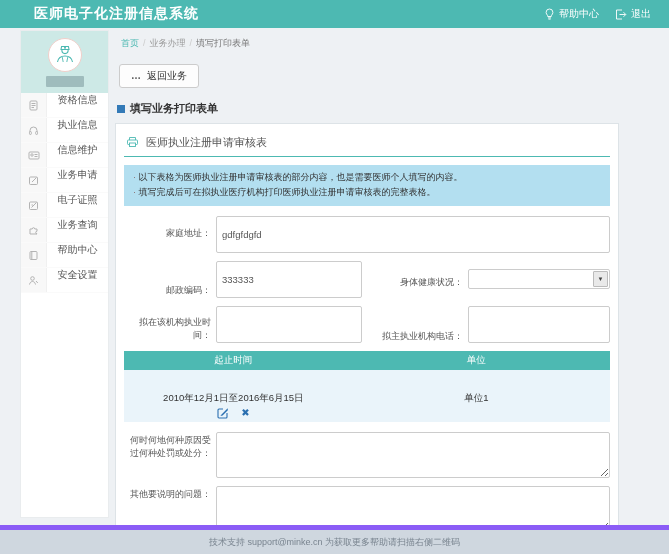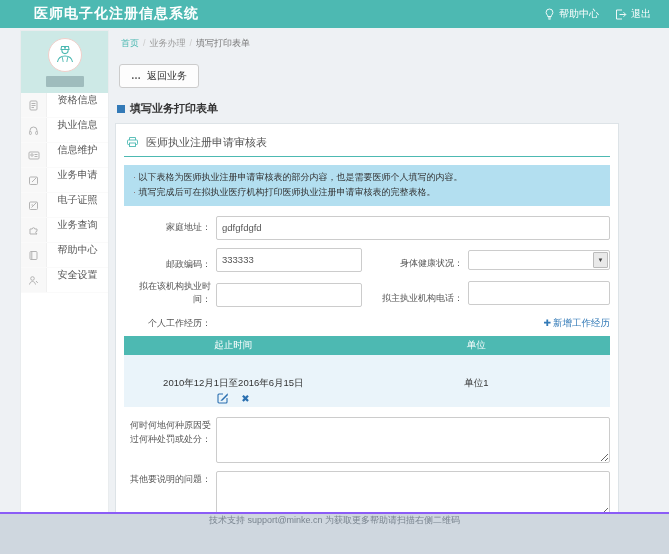--- a/index.html
+++ b/index.html
@@ -46,21 +46,21 @@
   .panel { background:#fff; border:1px solid #dde3e7; padding:8px 8px 10px; margin-bottom:14px; }
   .panel-head { display:flex; align-items:center; gap:7px; padding:3px 2px 6px; border-bottom:1px solid #4db9b2; }
   .panel-title { font-size:11px; color:#555; }
   .notice { background:#b3dff0; margin:8px 0 10px; padding:5px 9px; line-height:1.7; font-size:9px; color:#333; }
   .notice div::before { content:"· "; color:#8a6d6d; }
 
   .frow { display:flex; align-items:center; margin:8px 0; }
   .frow.top { align-items:flex-start; }
   .lbl { width:92px; flex-shrink:0; text-align:right; padding-right:5px; font-size:9px; color:#555; line-height:1.5; }
   .frow.top .lbl { padding-top:2px; }
-  input.txt { flex:1; height:24px; border:1px solid #ccc; border-radius:2px; padding:0 5px; font-size:9.5px; color:#555; background:#fff; outline:none; min-width:0; }
+  input.txt { flex:1; height:37px; border:1px solid #ccc; border-radius:2px; padding:0 5px; font-size:9.5px; color:#555; background:#fff; outline:none; min-width:0; }
   textarea.ta { flex:1; height:46px; border:1px solid #ccc; border-radius:2px; padding:3px 5px; font-size:9.5px; color:#555; resize:both; outline:none; }
   .half { flex:1; display:flex; align-items:flex-end; min-width:0; }
   .half .lbl2 { width:96px; flex-shrink:0; text-align:right; padding-right:5px; font-size:9px; color:#555; }
   .selbox { position:relative; flex:1; height:20px; border:1px solid #ccc; border-radius:2px; background:#fff; cursor:pointer; }
   .sel-arrow { position:absolute; top:1px; right:1px; bottom:1px; width:15px; background:#e9e9e9; border:1px solid #bbb; border-radius:1px; display:flex; align-items:center; justify-content:center; font-size:6px; color:#444; }
 
   .exp-row { display:flex; align-items:center; margin:10px 0 6px; }
   .add-link { margin-left:auto; color:#337ab7; font-size:9.5px; cursor:pointer; display:flex; align-items:center; gap:2px; }
   .add-link .plus { font-size:9px; }
 
@@ -70,22 +70,22 @@
   table.work .c1 { width:45%; }
   .row-icons { display:flex; justify-content:center; gap:12px; margin-top:2px; align-items:center; }
   .row-icons .del { color:#2a6fb0; font-weight:bold; font-size:10px; cursor:pointer; }
   .row-icons .ed { cursor:pointer; display:flex; }
 
   .confirm-btn { margin-top:10px; width:100%; height:20px; background:#337ab7; border:1px solid #2e6da4; border-radius:2px;
     color:#fff; font-size:10px; display:flex; align-items:center; justify-content:center; gap:7px; cursor:pointer; }
   .confirm-btn .chk { font-size:9px; }
 
   
-  .ftr { position:absolute; left:0; right:0; bottom:0; height:42px; background:#cfd7df; border-top:2px solid #8b5cf6;
-    display:flex; align-items:flex-start; justify-content:center; font-size:9px; color:#79848f; }
+  .ftr { position:absolute; left:0; right:0; bottom:0; height:29px; background:#cfd7df; border-top:5px solid #8b5cf6;
+    display:flex; align-items:center; justify-content:center; font-size:9px; color:#79848f; }
 </style>
 </head>
 <body>
 
 <div class="hdr">
   <div class="hdr-title">医师电子化注册信息系统</div>
   <div class="hdr-right">
     <div class="hdr-link">
       <span>
         <svg width="11" height="12" viewBox="0 0 11 12">
@@ -263,27 +263,20 @@
         <div class="half">
           <span class="lbl">拟在该机构执业时间：</span>
           <input class="txt" type="text" value="" style="">
         </div>
         <div class="half" style="margin-left:10px;">
           <span class="lbl2">拟主执业机构电话：</span>
           <input class="txt" type="text" value="" style="">
         </div>
       </div>
 
-      <div class="exp-row">
-        <span class="lbl">个人工作经历：</span>
-        <span class="add-link">
-          <span class="plus">✚</span>
-          <span>新增工作经历</span>
-        </span>
-      </div>
 
       <table class="work">
         <thead>
           <tr>
             <th class="c1">起止时间</th>
             <th>单位</th>
           </tr>
         </thead>
         <tbody>
           <tr>

